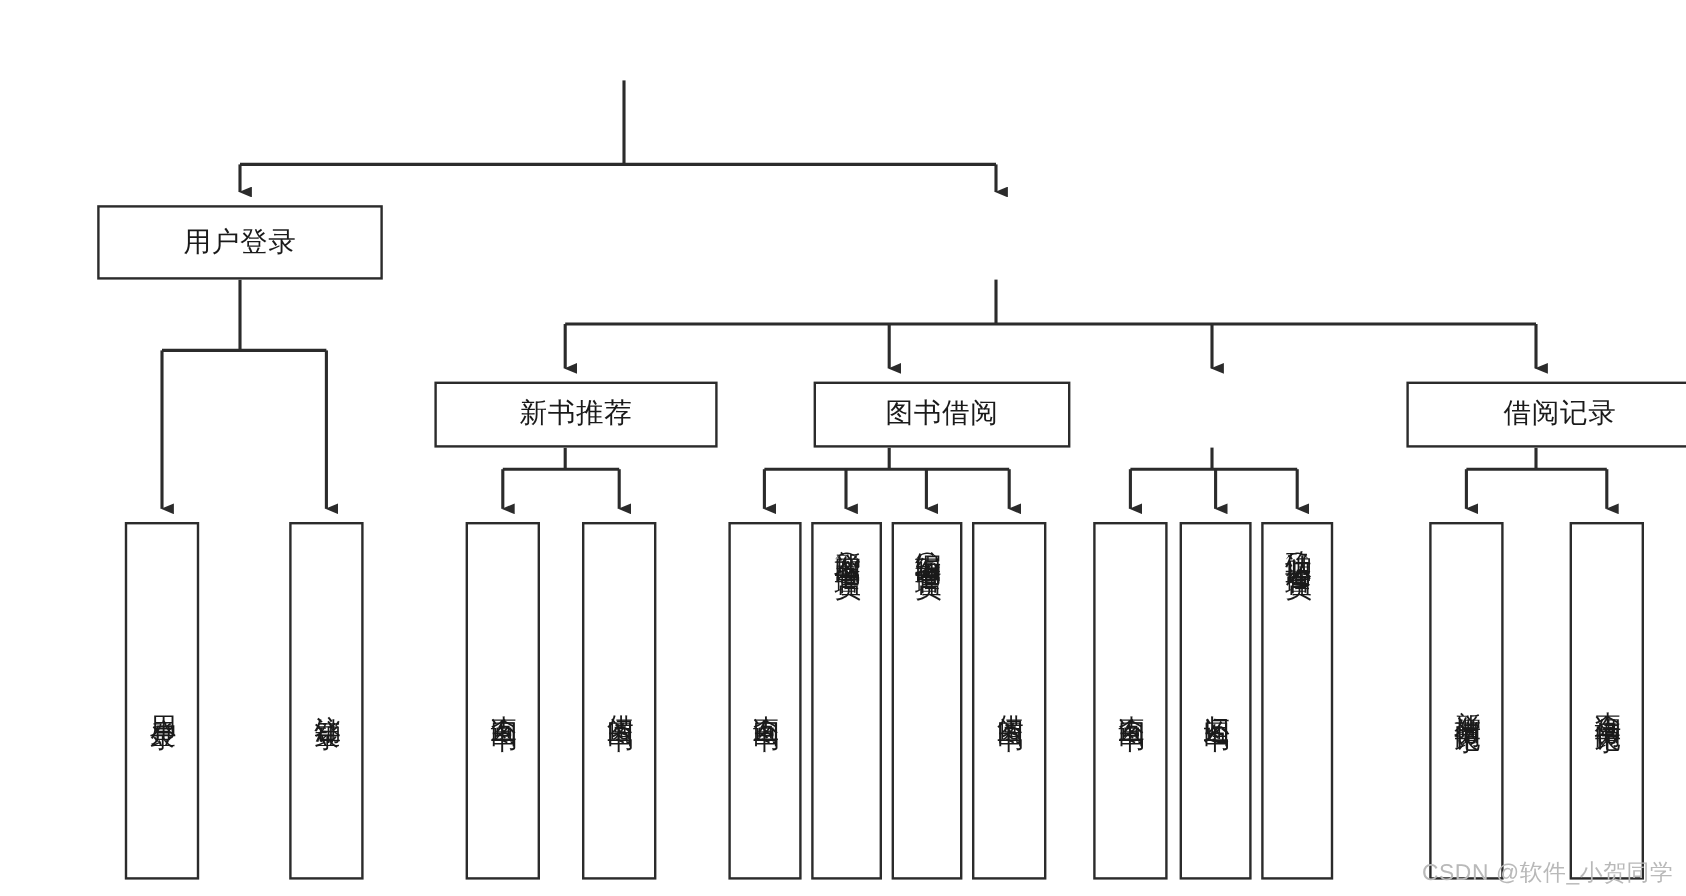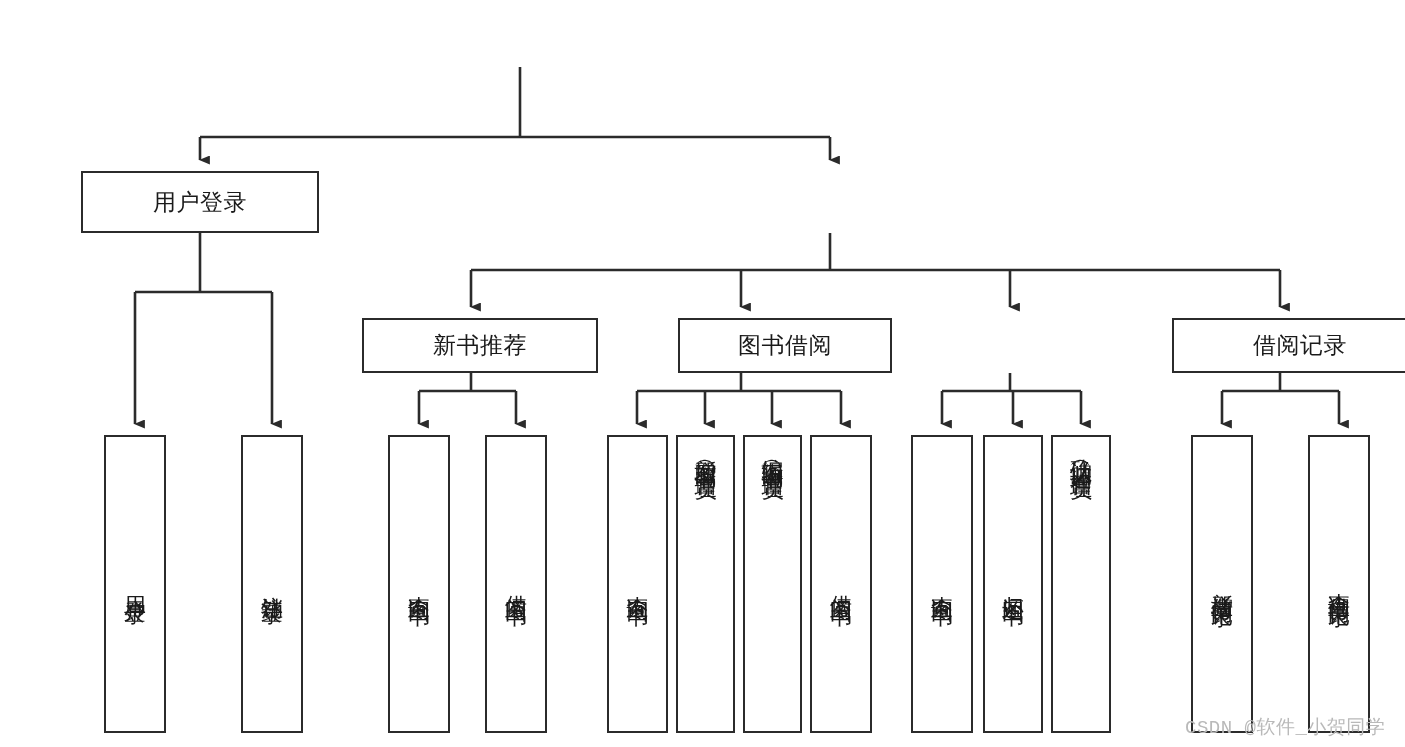--- a/index.html
+++ b/index.html
@@ -62,21 +62,21 @@
     align-items: center;
     padding-top: 0;
   }
   .watermark {
     position: absolute;
     left: 1185px;
     top: 714px;
     font-size: 19px;
     color: #b9b9b9;
     white-space: nowrap;
-    font-family: Liberation Mono, monospace;
+    font-family: Liberation Sans, sans-serif;
     letter-spacing: 0.5px;
   }
 </style>
 </head>
 <body>
 
 <div id="canvas">
 
   <svg class="connectors" viewBox="0 0 1405 747" xmlns="http://www.w3.org/2000/svg">
     <defs>

